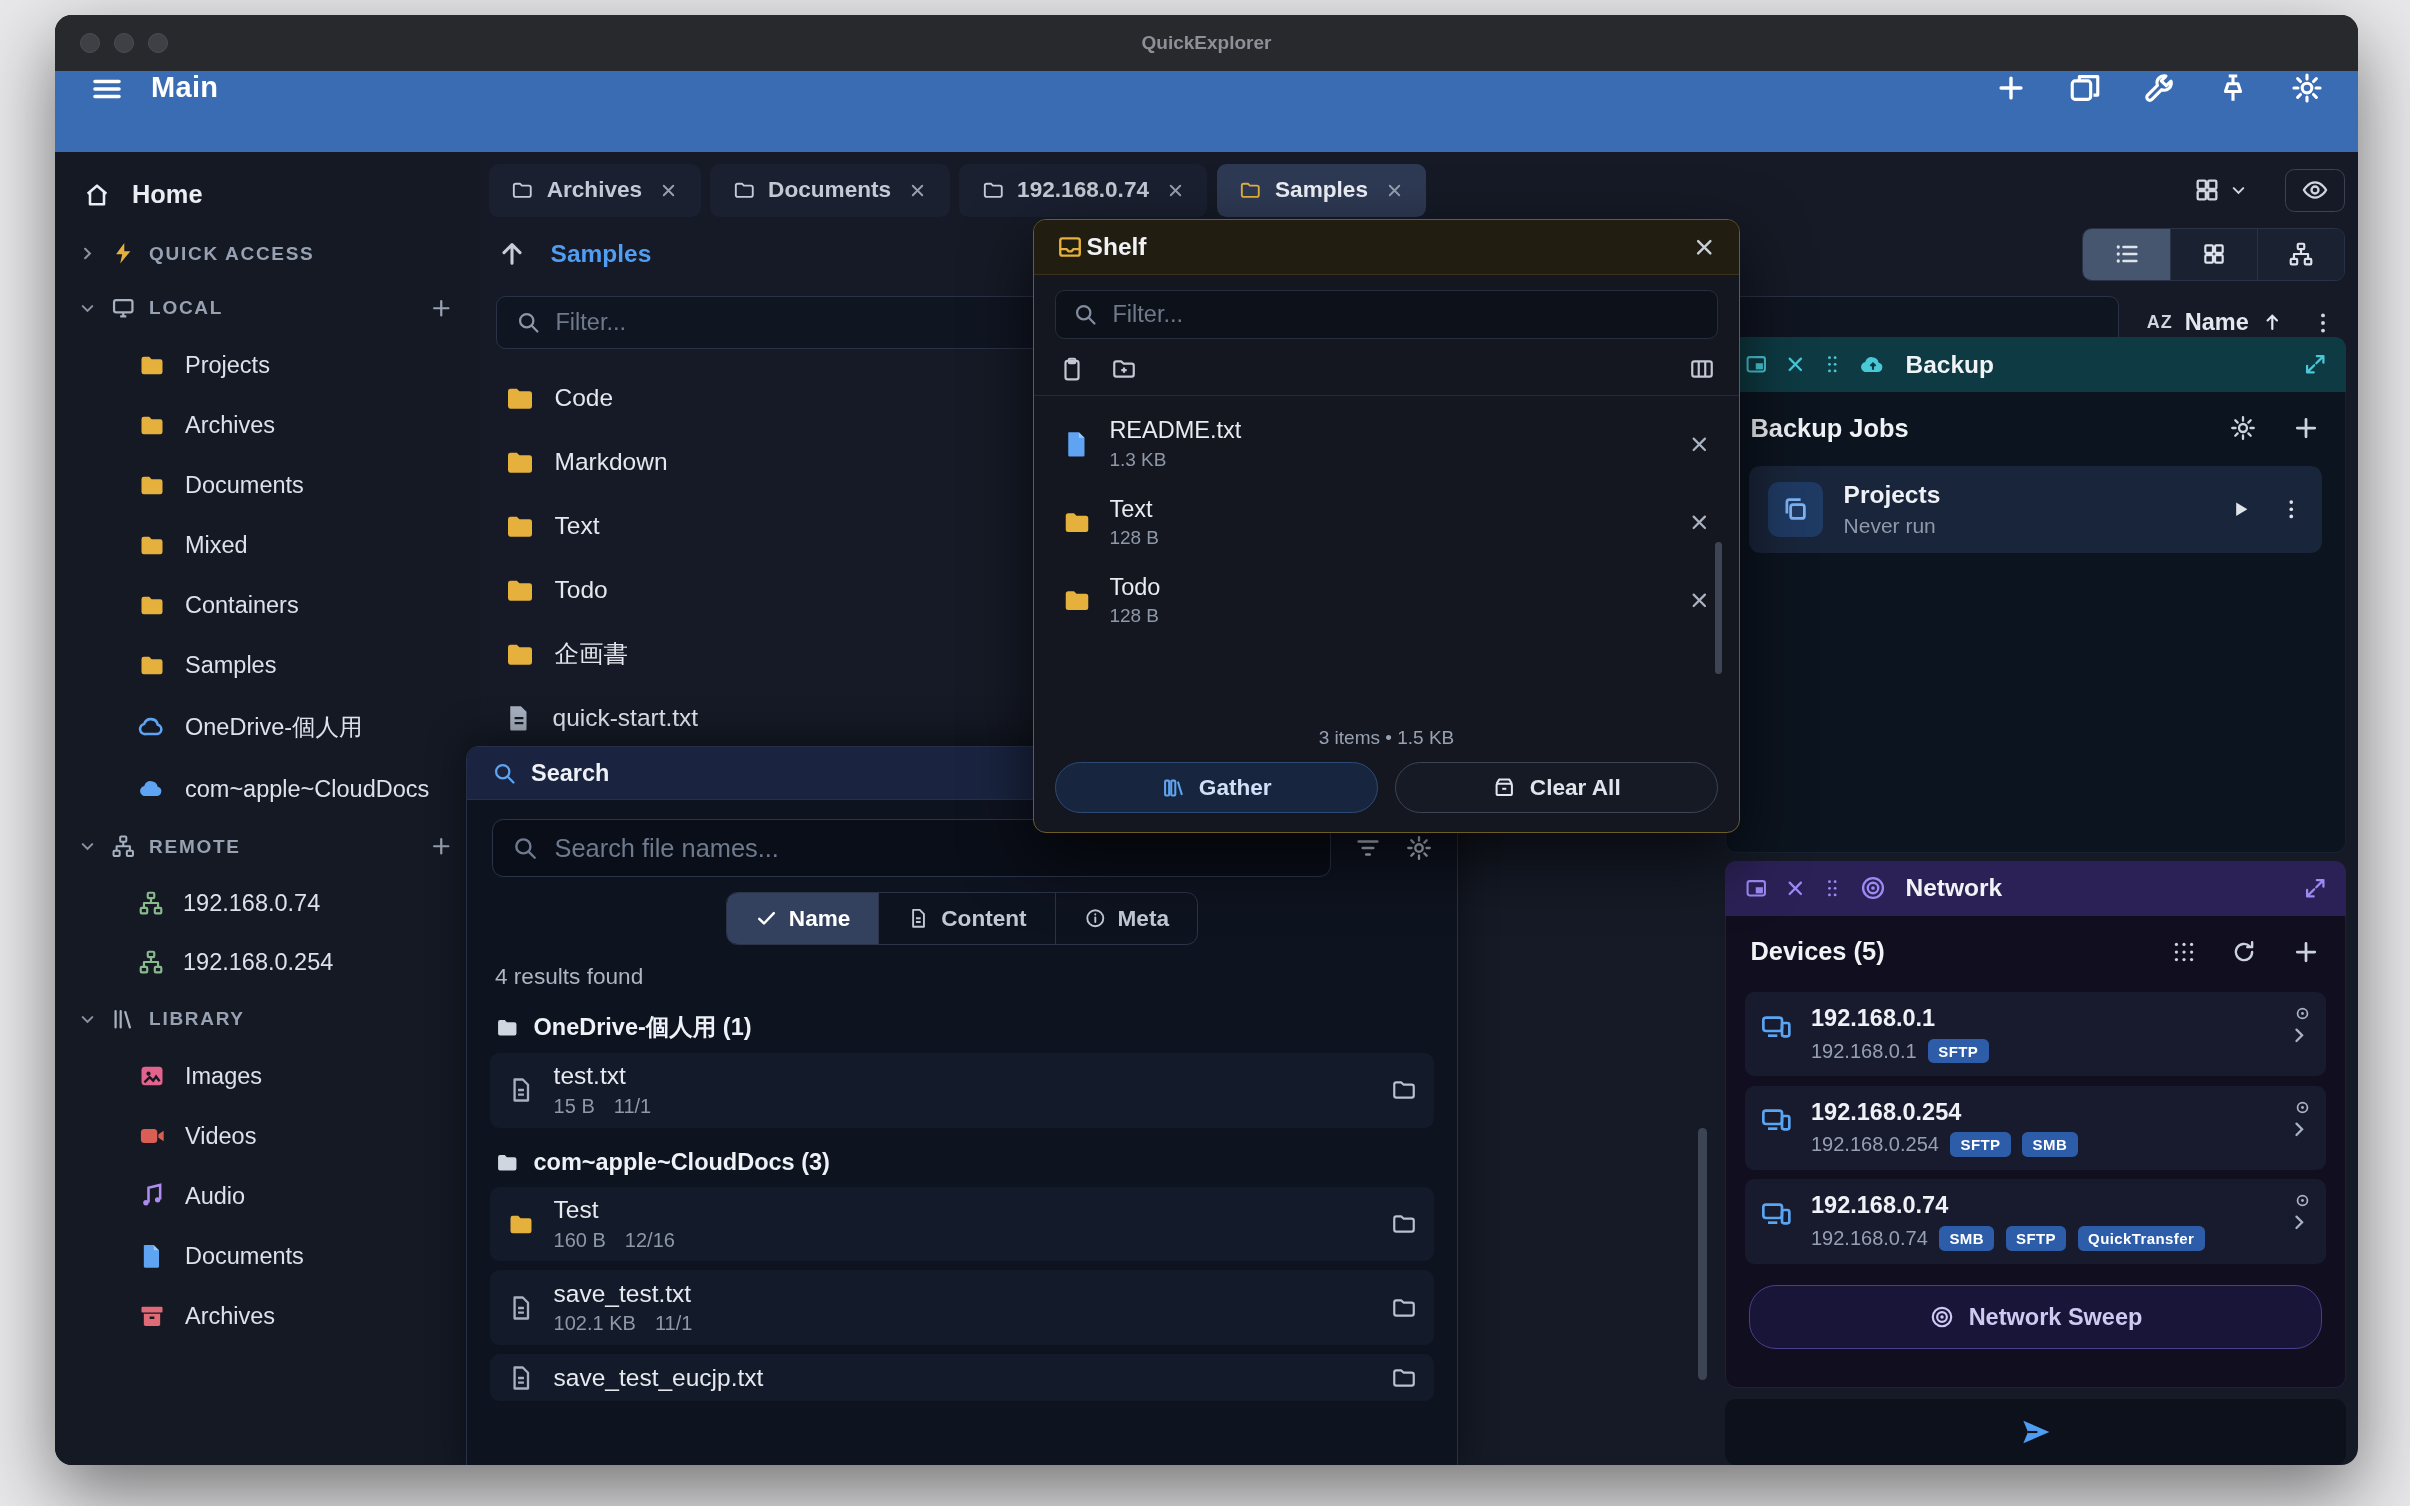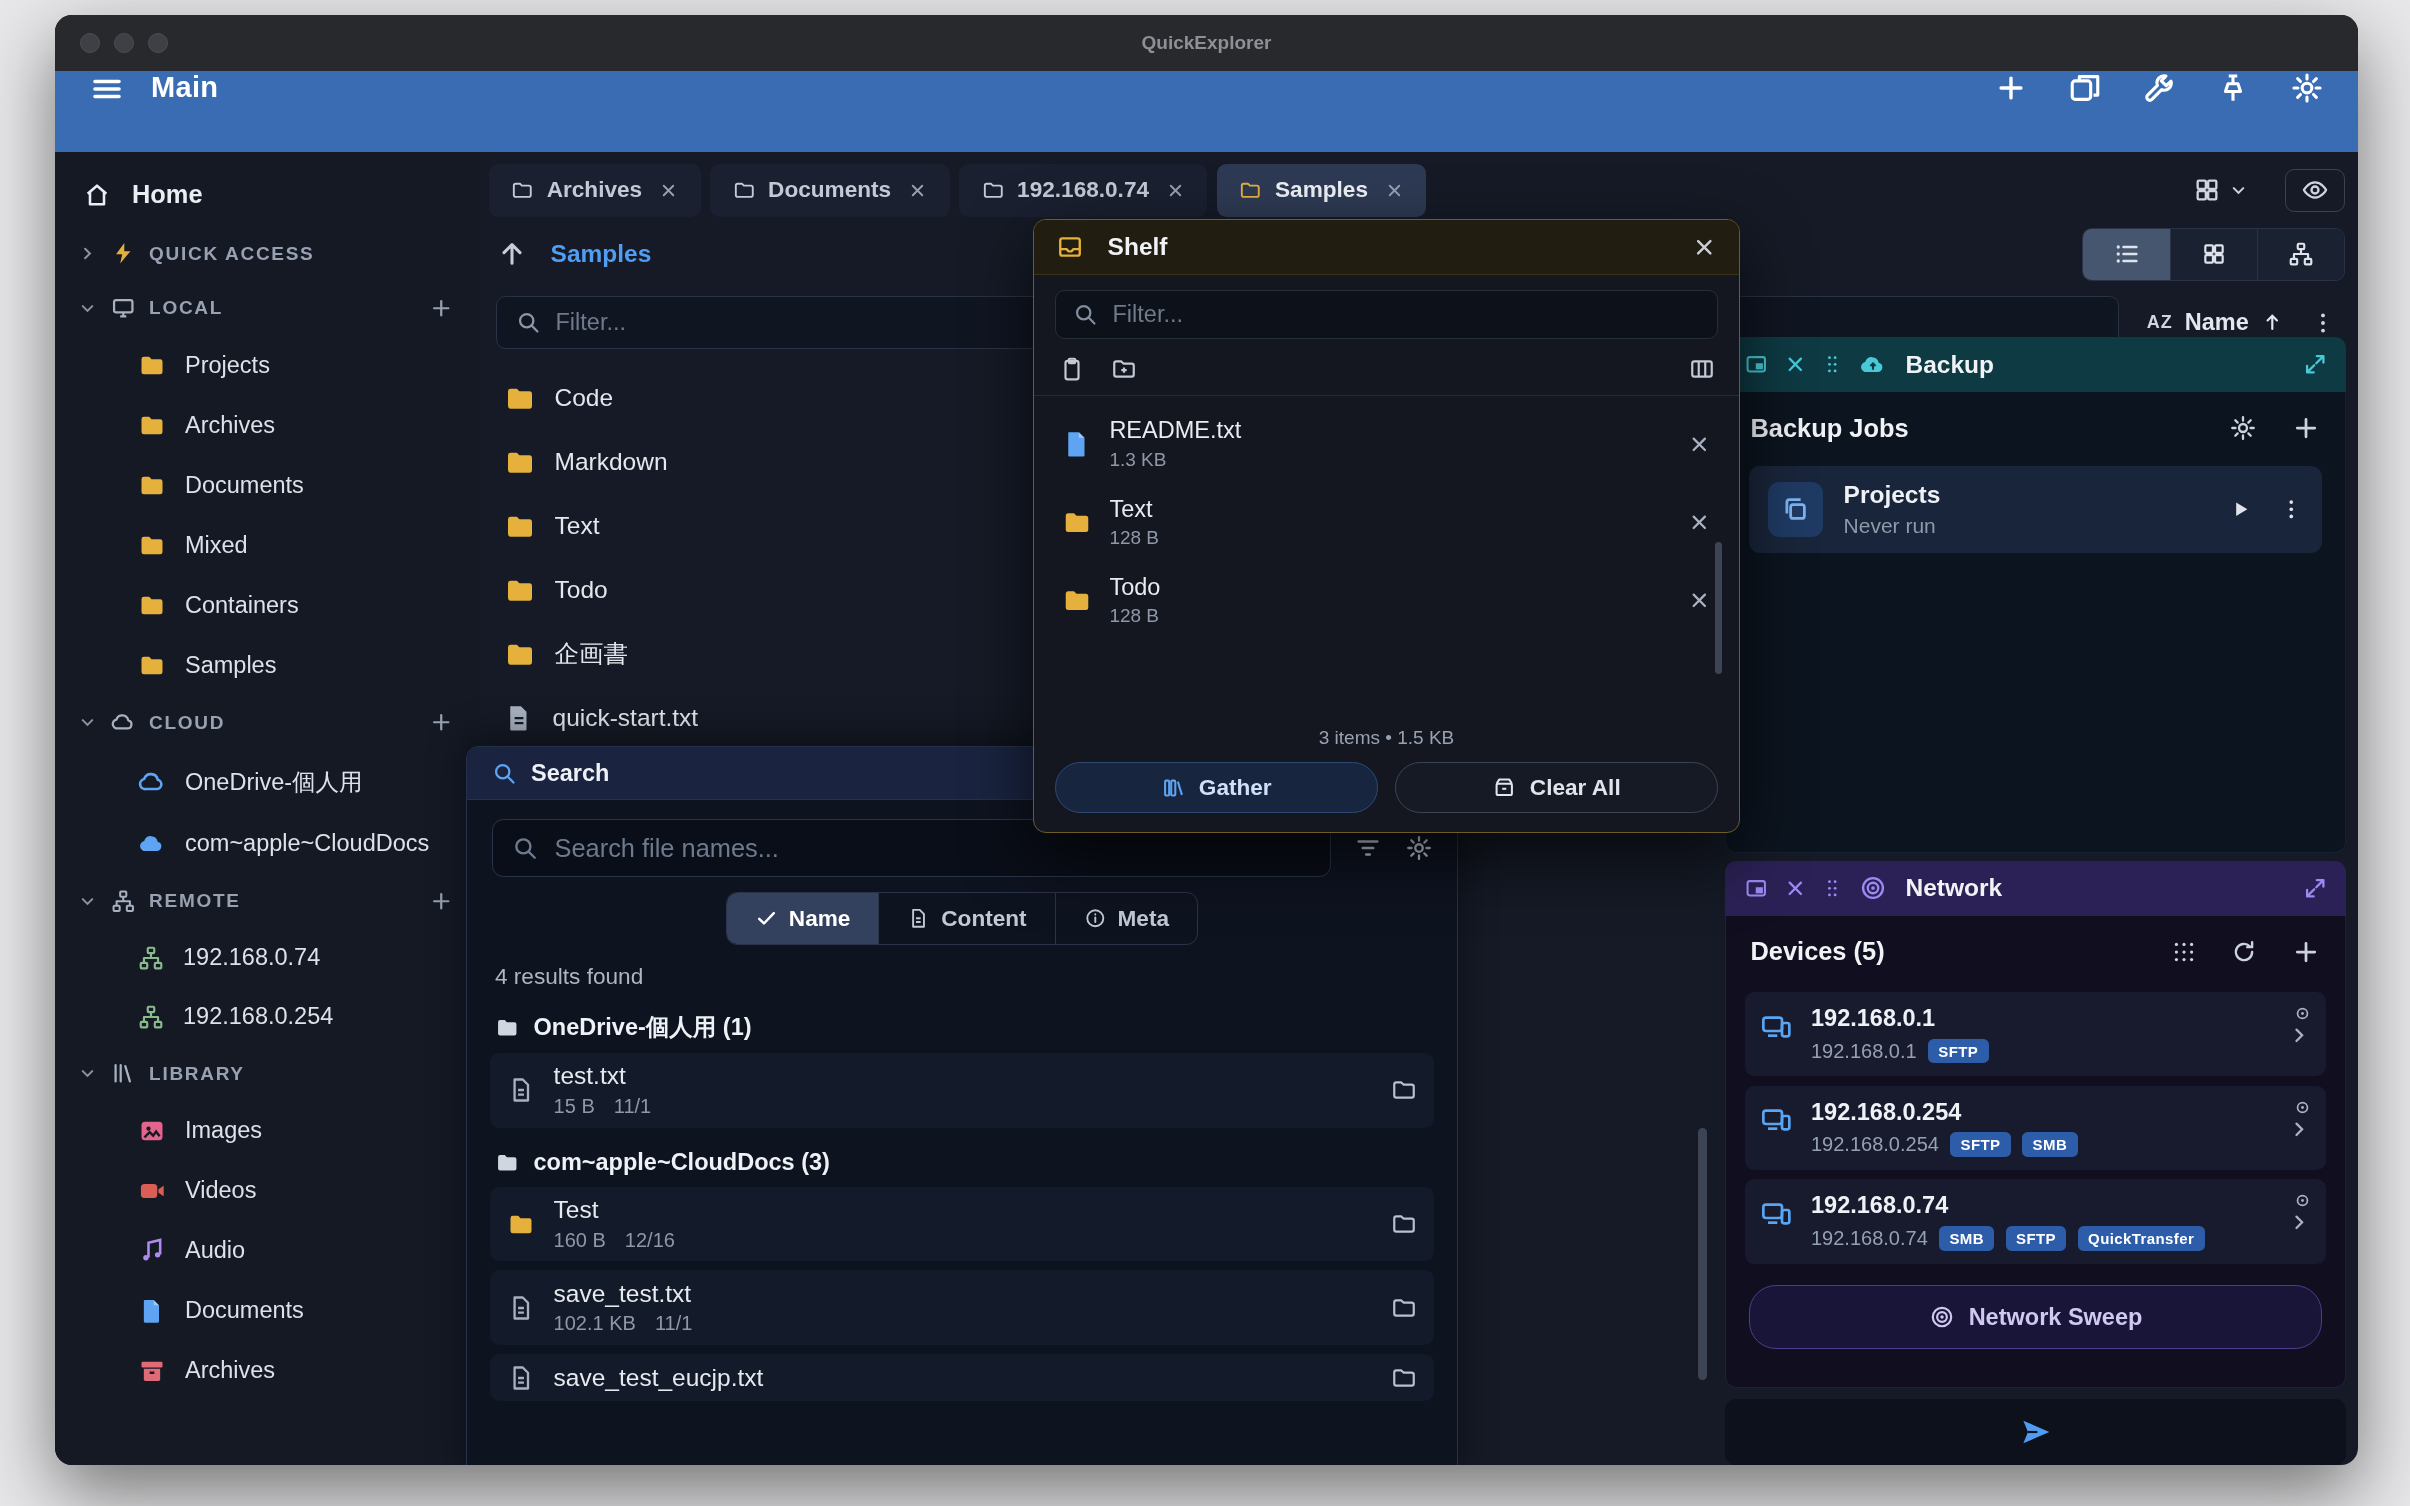--- a/index.html
+++ b/index.html
@@ -60,21 +60,21 @@
 .az{font-size:18px;font-weight:700;letter-spacing:0.9px;color:#cfd6e0}
 .kebab{margin-left:26px;margin-right:9.4px;color:#cfd5df;cursor:pointer}
 .filelist{margin-top:15px}
 .file-row{display:flex;align-items:center;gap:19px;height:64px;padding:0 15px;font-size:24.5px;color:#e4e8ee;border-radius:9.4px;cursor:pointer}
 
 
 .scroll-thumb{position:absolute;width:8.5px;border-radius:4.7px;background:#3d4554;z-index:6}
 
 
 .shelf{position:absolute;left:978px;top:204px;width:707px;height:614px;background:#14171f;border:1.9px solid #6e5c27;border-radius:13px;z-index:30;box-shadow:0 24.5px 66px rgba(0,0,0,.65);display:flex;flex-direction:column;overflow:hidden}
-.shelf-head{height:55px;background:#211d11;display:flex;align-items:center;gap:25px;padding:0 22.6px;flex:none;border-bottom:0.9px solid #3a331c}
+.shelf-head{height:55px;background:#211d11;display:flex;align-items:center;gap:4px;padding:0 22.6px;flex:none;border-bottom:0.9px solid #3a331c}
 .shelf-title{color:#f0f2f5;font-size:24.5px;font-weight:700}
 .shelf-head .x{margin-left:auto;color:#c8cdd6;cursor:pointer;display:flex}
 .shelf-filter{margin:15px 21px 9.4px;display:flex;align-items:center;gap:15px;height:49px;background:#0d1119;border:1.9px solid #262d3b;border-radius:9.4px;padding:0 17px;color:#828da0;flex:none}
 .shelf-filter input::placeholder{color:#6f7a8c}
 .shelf-tools{display:flex;align-items:center;gap:26px;padding:7.5px 24.5px 13px;border-bottom:1.9px solid #242a36;color:#c2c9d5;flex:none}
 .shelf-tools .right{margin-left:auto}
 .tool-ic{cursor:pointer;display:flex}
 .shelf-list{flex:1;padding:9.4px 19px;position:relative;min-height:0}
 .shelf-item{display:flex;align-items:center;gap:17px;padding:12.2px 9.4px;border-radius:9.4px;cursor:pointer}
 .shelf-item .nm{font-size:23.5px;color:#e8ebf0}
@@ -276,38 +276,20 @@
         </div>
       <div class="side-item">
           <span class="amber ic">
             <svg width="28" height="28" viewBox="0 0 24 24">
               <path fill="currentColor" d="M3 7a2 2 0 0 1 2-2h4.6l2 2H19a2 2 0 0 1 2 2v9a2 2 0 0 1-2 2H5a2 2 0 0 1-2-2z"></path>
             </svg>
           </span>
           <span>Samples</span>
         </div>
 
-      <div class="side-sec">
-        <span class="chev">
-            <svg width="19" height="19" viewBox="0 0 24 24" fill="none" stroke="currentColor" stroke-width="2.6" stroke-linecap="round">
-              <path d="M6 9l6 6 6-6"></path>
-            </svg>
-          </span>
-        <span class="gray-ic">
-            <svg width="24.5" height="24.5" viewBox="0 0 24 24" fill="none" stroke="currentColor" stroke-width="2.2" stroke-linejoin="round">
-              <path d="M7 18h9a4 4 0 0 0 .9-7.9A6 6 0 0 0 5.3 9.4 4.3 4.3 0 0 0 7 18z"></path>
-            </svg>
-          </span>
-        <span class="lbl">CLOUD</span>
-        <span class="plus">
-            <svg width="24.5" height="24.5" viewBox="0 0 24 24" fill="none" stroke="currentColor" stroke-width="2.2" stroke-linecap="round">
-              <path d="M12 5v14M5 12h14"></path>
-            </svg>
-          </span>
-      </div>
       <div class="side-item">
           <span class="blue ic">
             <svg width="28" height="28" viewBox="0 0 24 24" fill="none" stroke="currentColor" stroke-width="2.2" stroke-linejoin="round">
               <path d="M7 18h9a4 4 0 0 0 .9-7.9A6 6 0 0 0 5.3 9.4 4.3 4.3 0 0 0 7 18z"></path>
             </svg>
           </span>
           <span>OneDrive-個人用</span>
         </div>
       <div class="side-item">
           <span class="blue ic">

